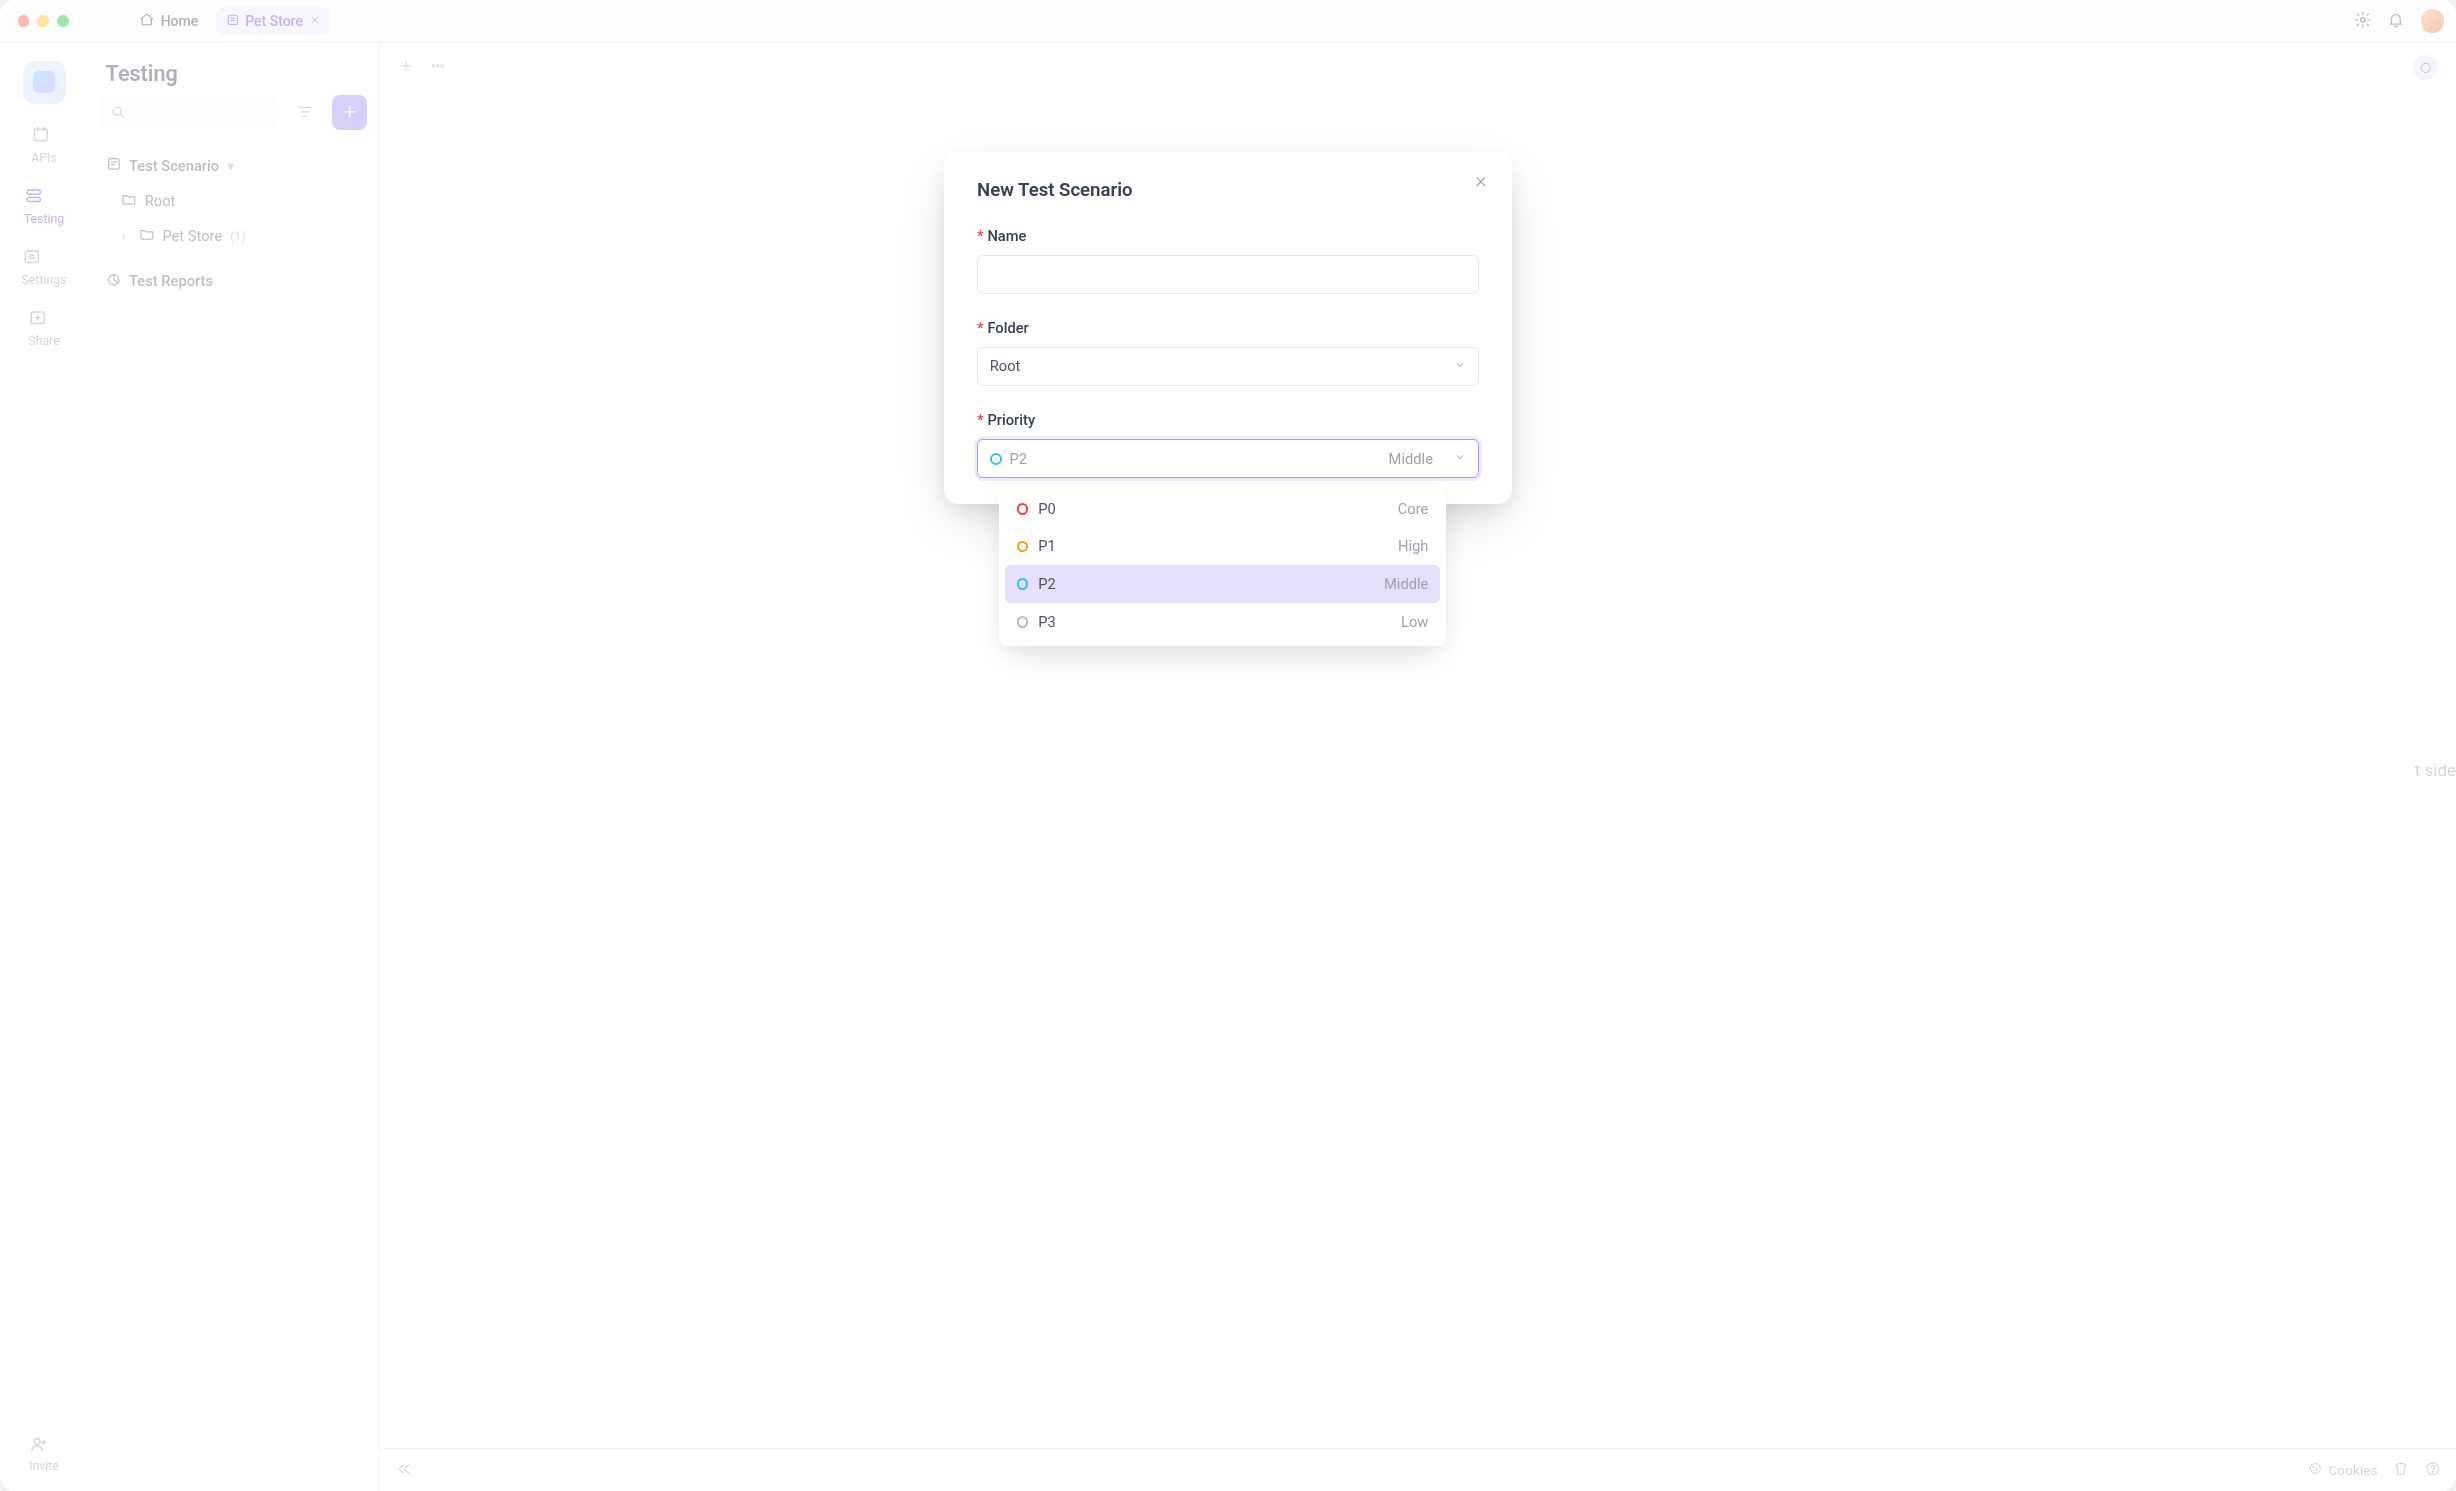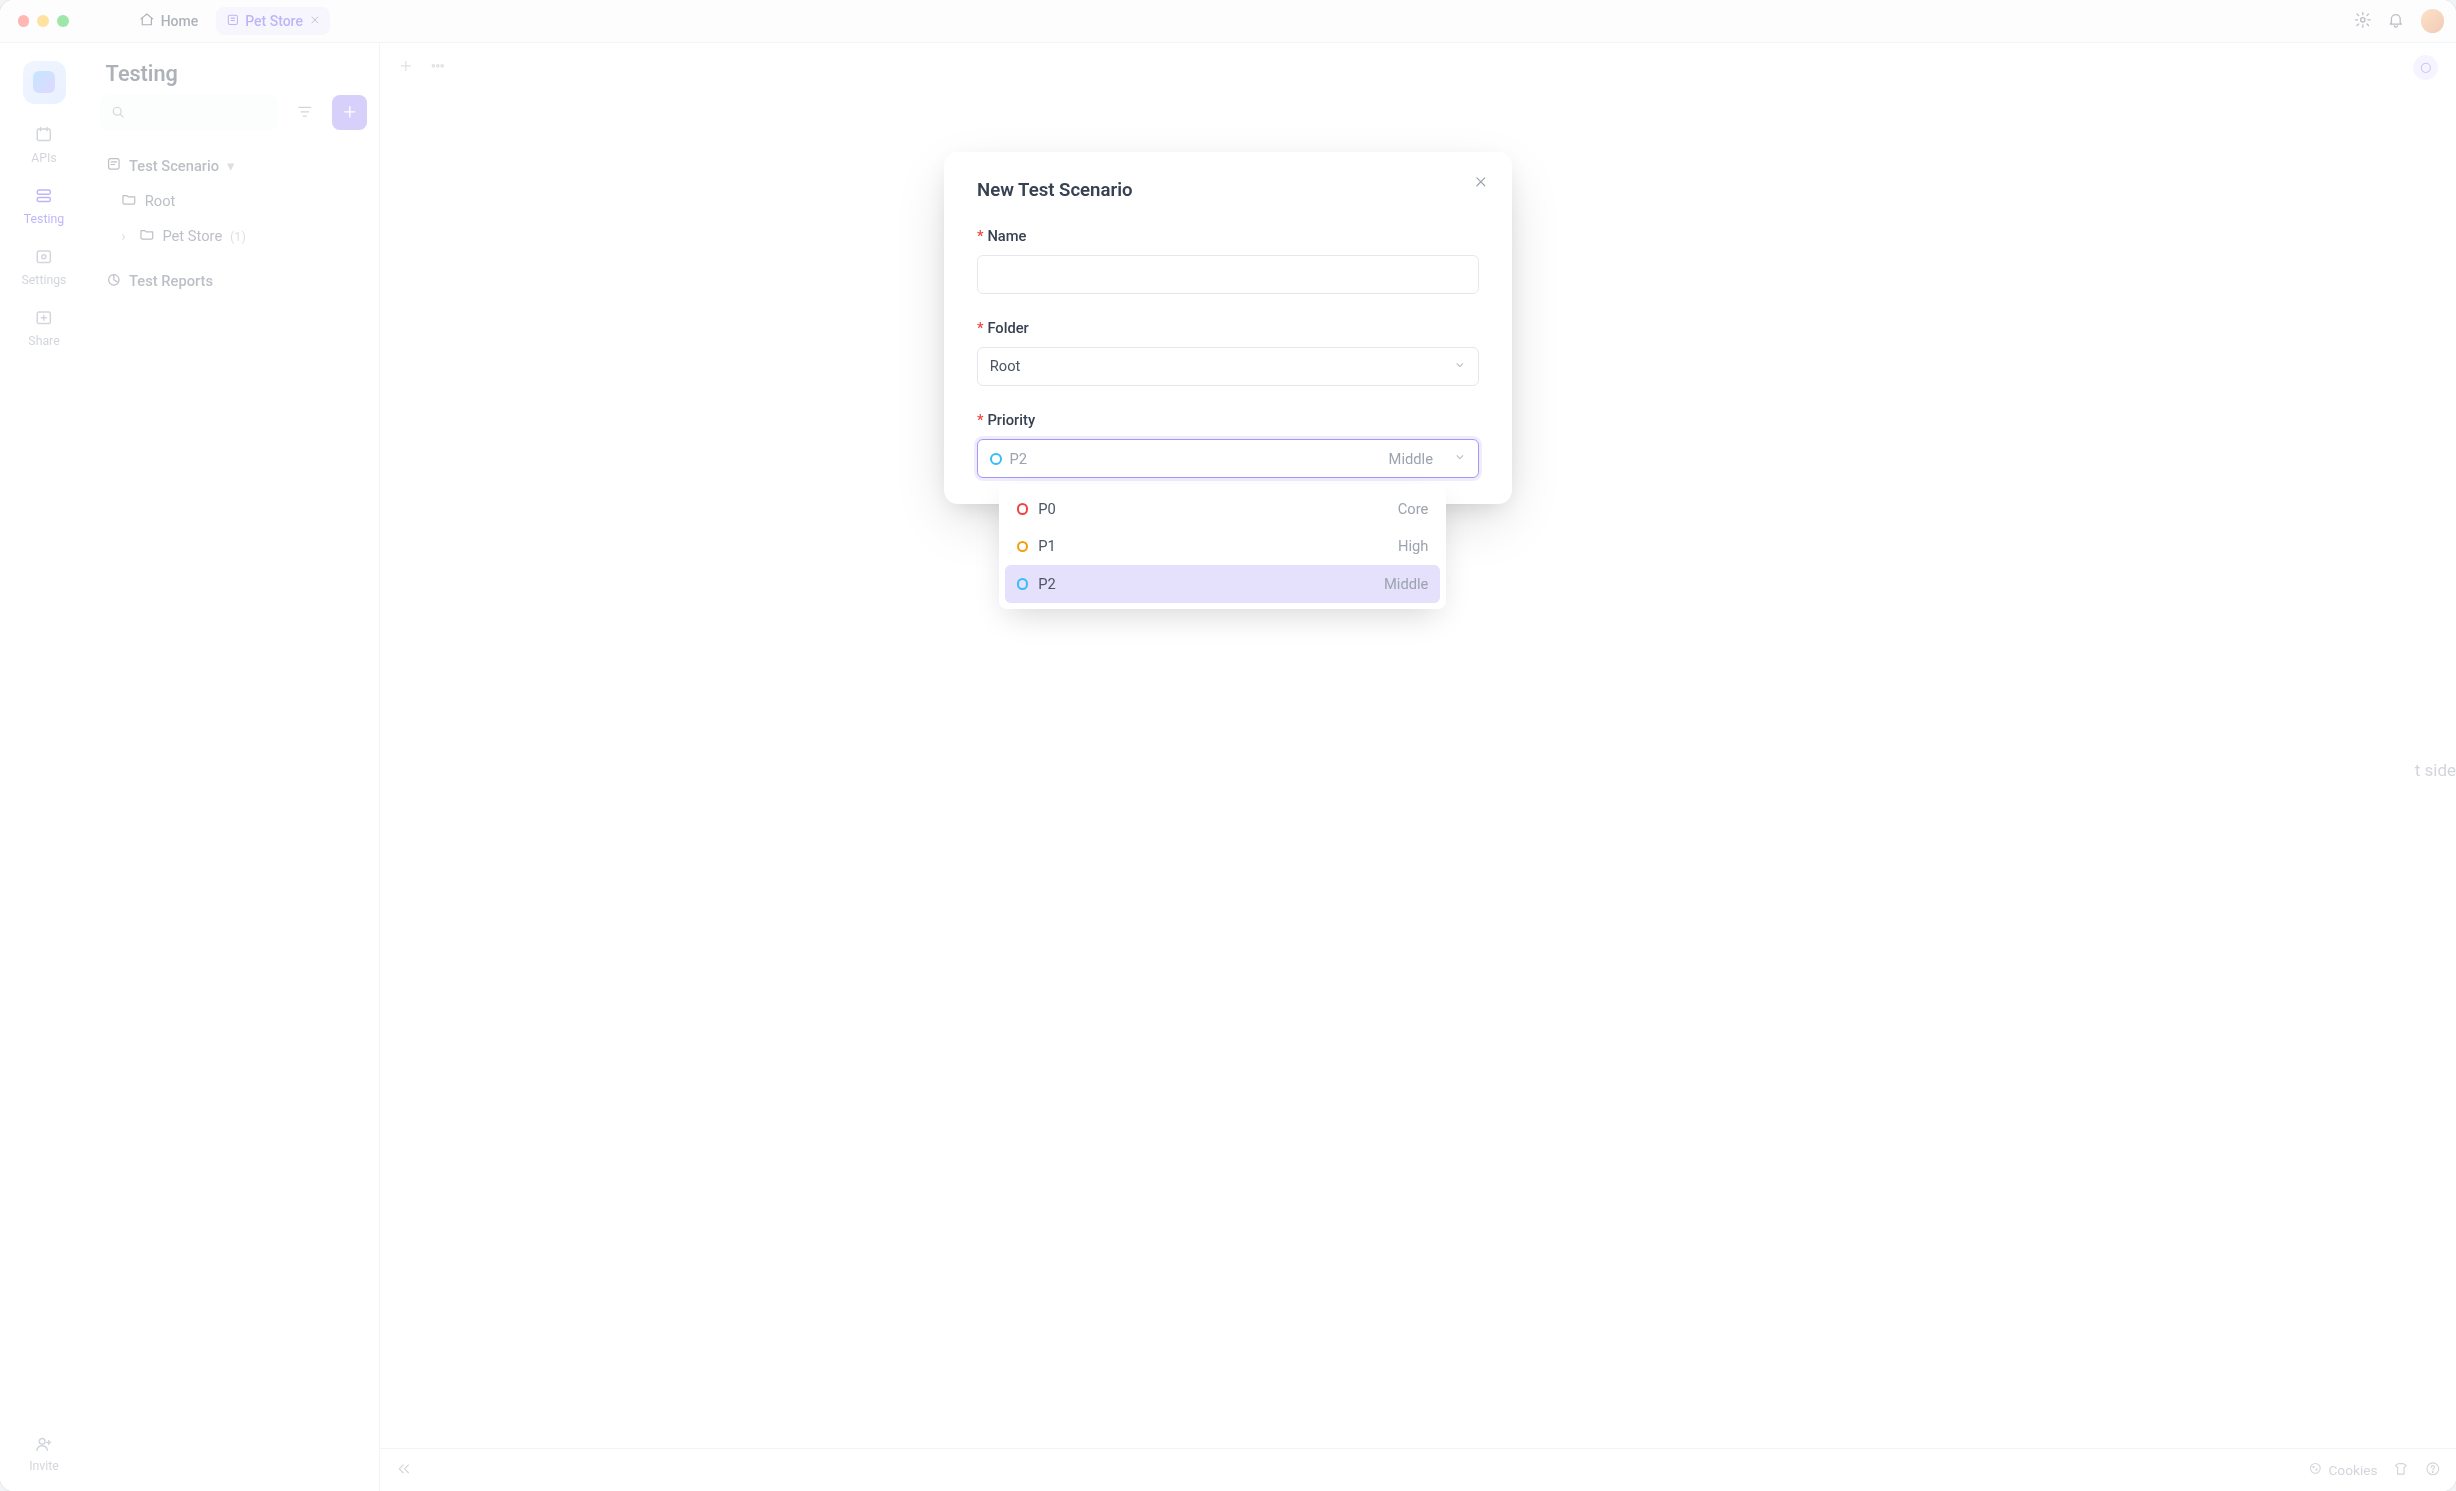--- a/index.html
+++ b/index.html
@@ -72,21 +72,21 @@
   .rail{
     position:absolute;top:43px;left:0;bottom:0;width:88px;
     background:#ffffff;
     display:flex;flex-direction:column;align-items:center;
     padding:17.6px 0;gap:21.6px;
     color:var(--gray-500);
     font-size:12.3px;
   }
   .rail-logo{width:43px;height:43px;border-radius:11.8px;background:linear-gradient(135deg,#dfe8ff,#cde2ff);display:flex;align-items:center;justify-content:center;}
   .rail-logo-inner{width:21.6px;height:21.6px;border-radius:5.9px;background:linear-gradient(135deg,#7ec9ff,#b8aaff);}
-  .rail-item{display:flex;flex-direction:column;align-items:center;gap:5.9px;cursor:pointer;}
+  .rail-item{display:flex;flex-direction:column;align-items:flex-start;gap:5.9px;cursor:pointer;}
   .rail-item.active{color:#6b5cf0;}
   .rail-icon{width:19.6px;height:19.6px;display:flex;align-items:center;justify-content:center;color:inherit;}
   .rail-icon svg{width:19.6px;height:19.6px;}
   .rail-spacer{flex:1;}
 
   
   .sidepanel{
     position:absolute;top:43px;left:88px;bottom:0;width:291px;
     background:#ffffff;
     display:flex;flex-direction:column;
@@ -441,19 +441,26 @@
             </span>
             <span class="sub">High</span>
           </div>
           <div class="opt sel">
             <span class="left">
               <span class="ring c-blue"></span>
               <span>P2</span>
             </span>
             <span class="sub">Middle</span>
           </div>
+          <div class="opt">
+            <span class="left">
+              <span class="ring c-gray"></span>
+              <span>P3</span>
+            </span>
+            <span class="sub">Low</span>
+          </div>
         </div>
     </div>
 
   </div>
 
 </div>
 
 
 </body></html>

